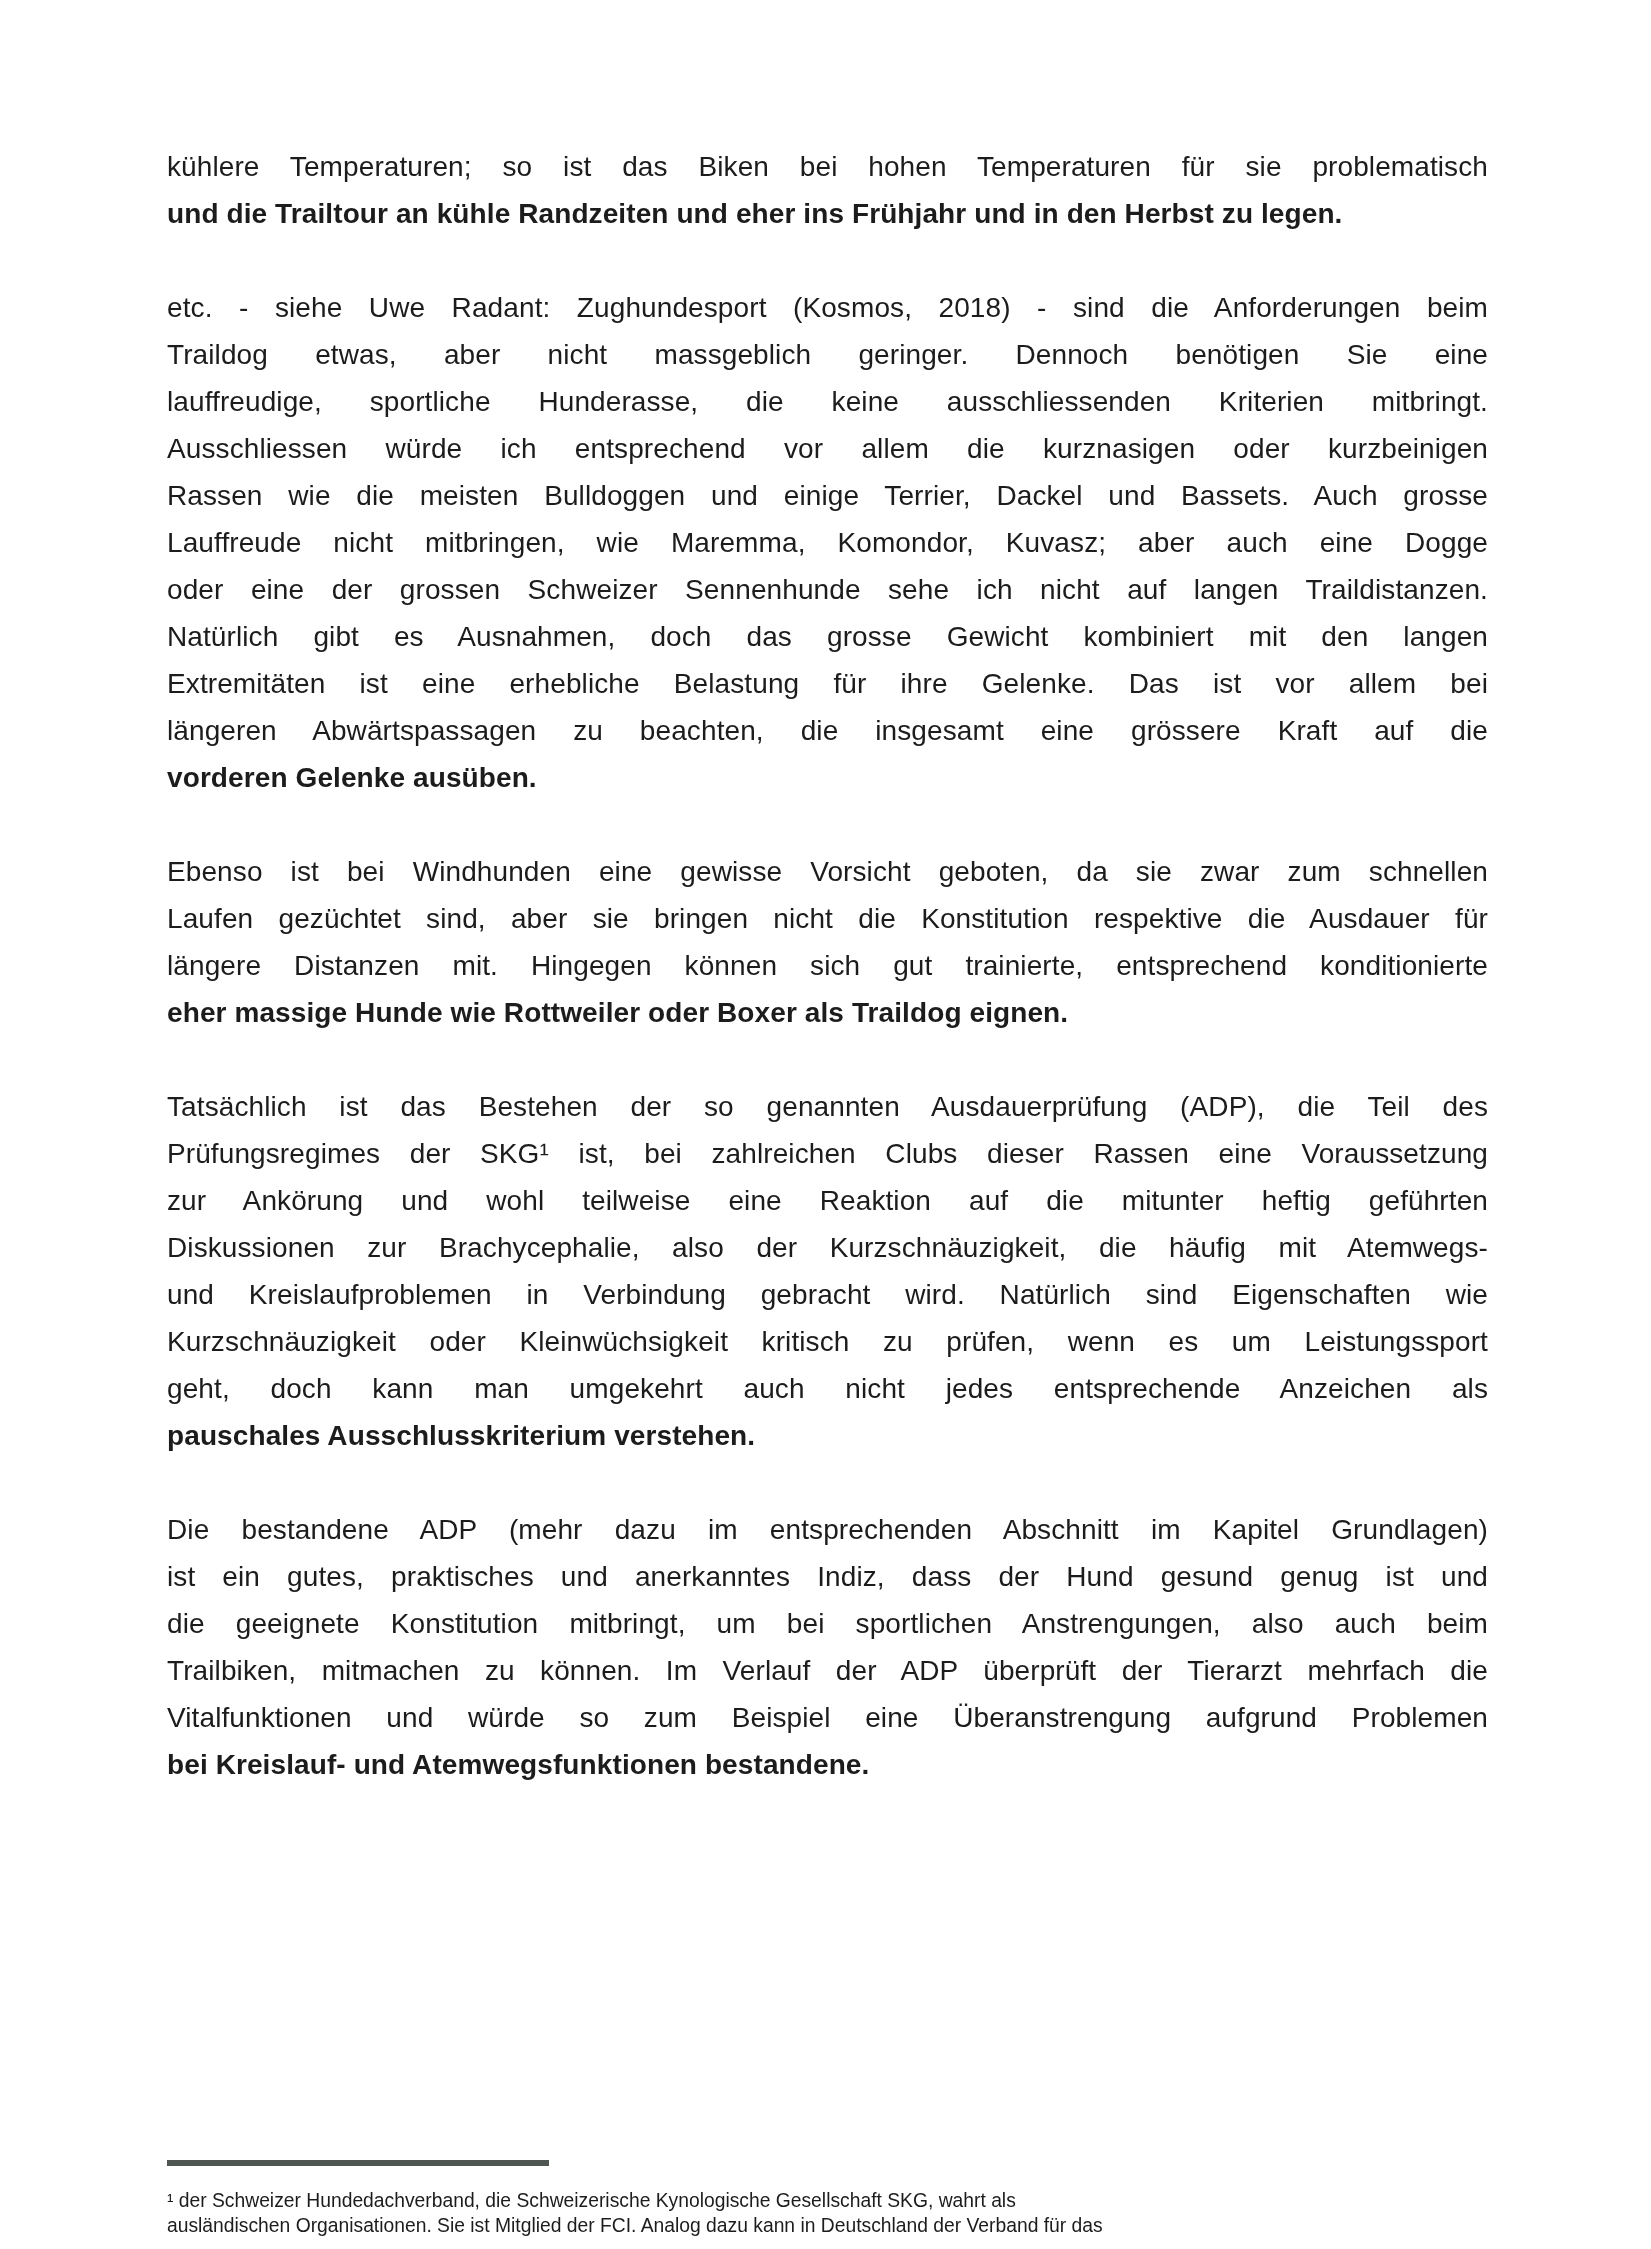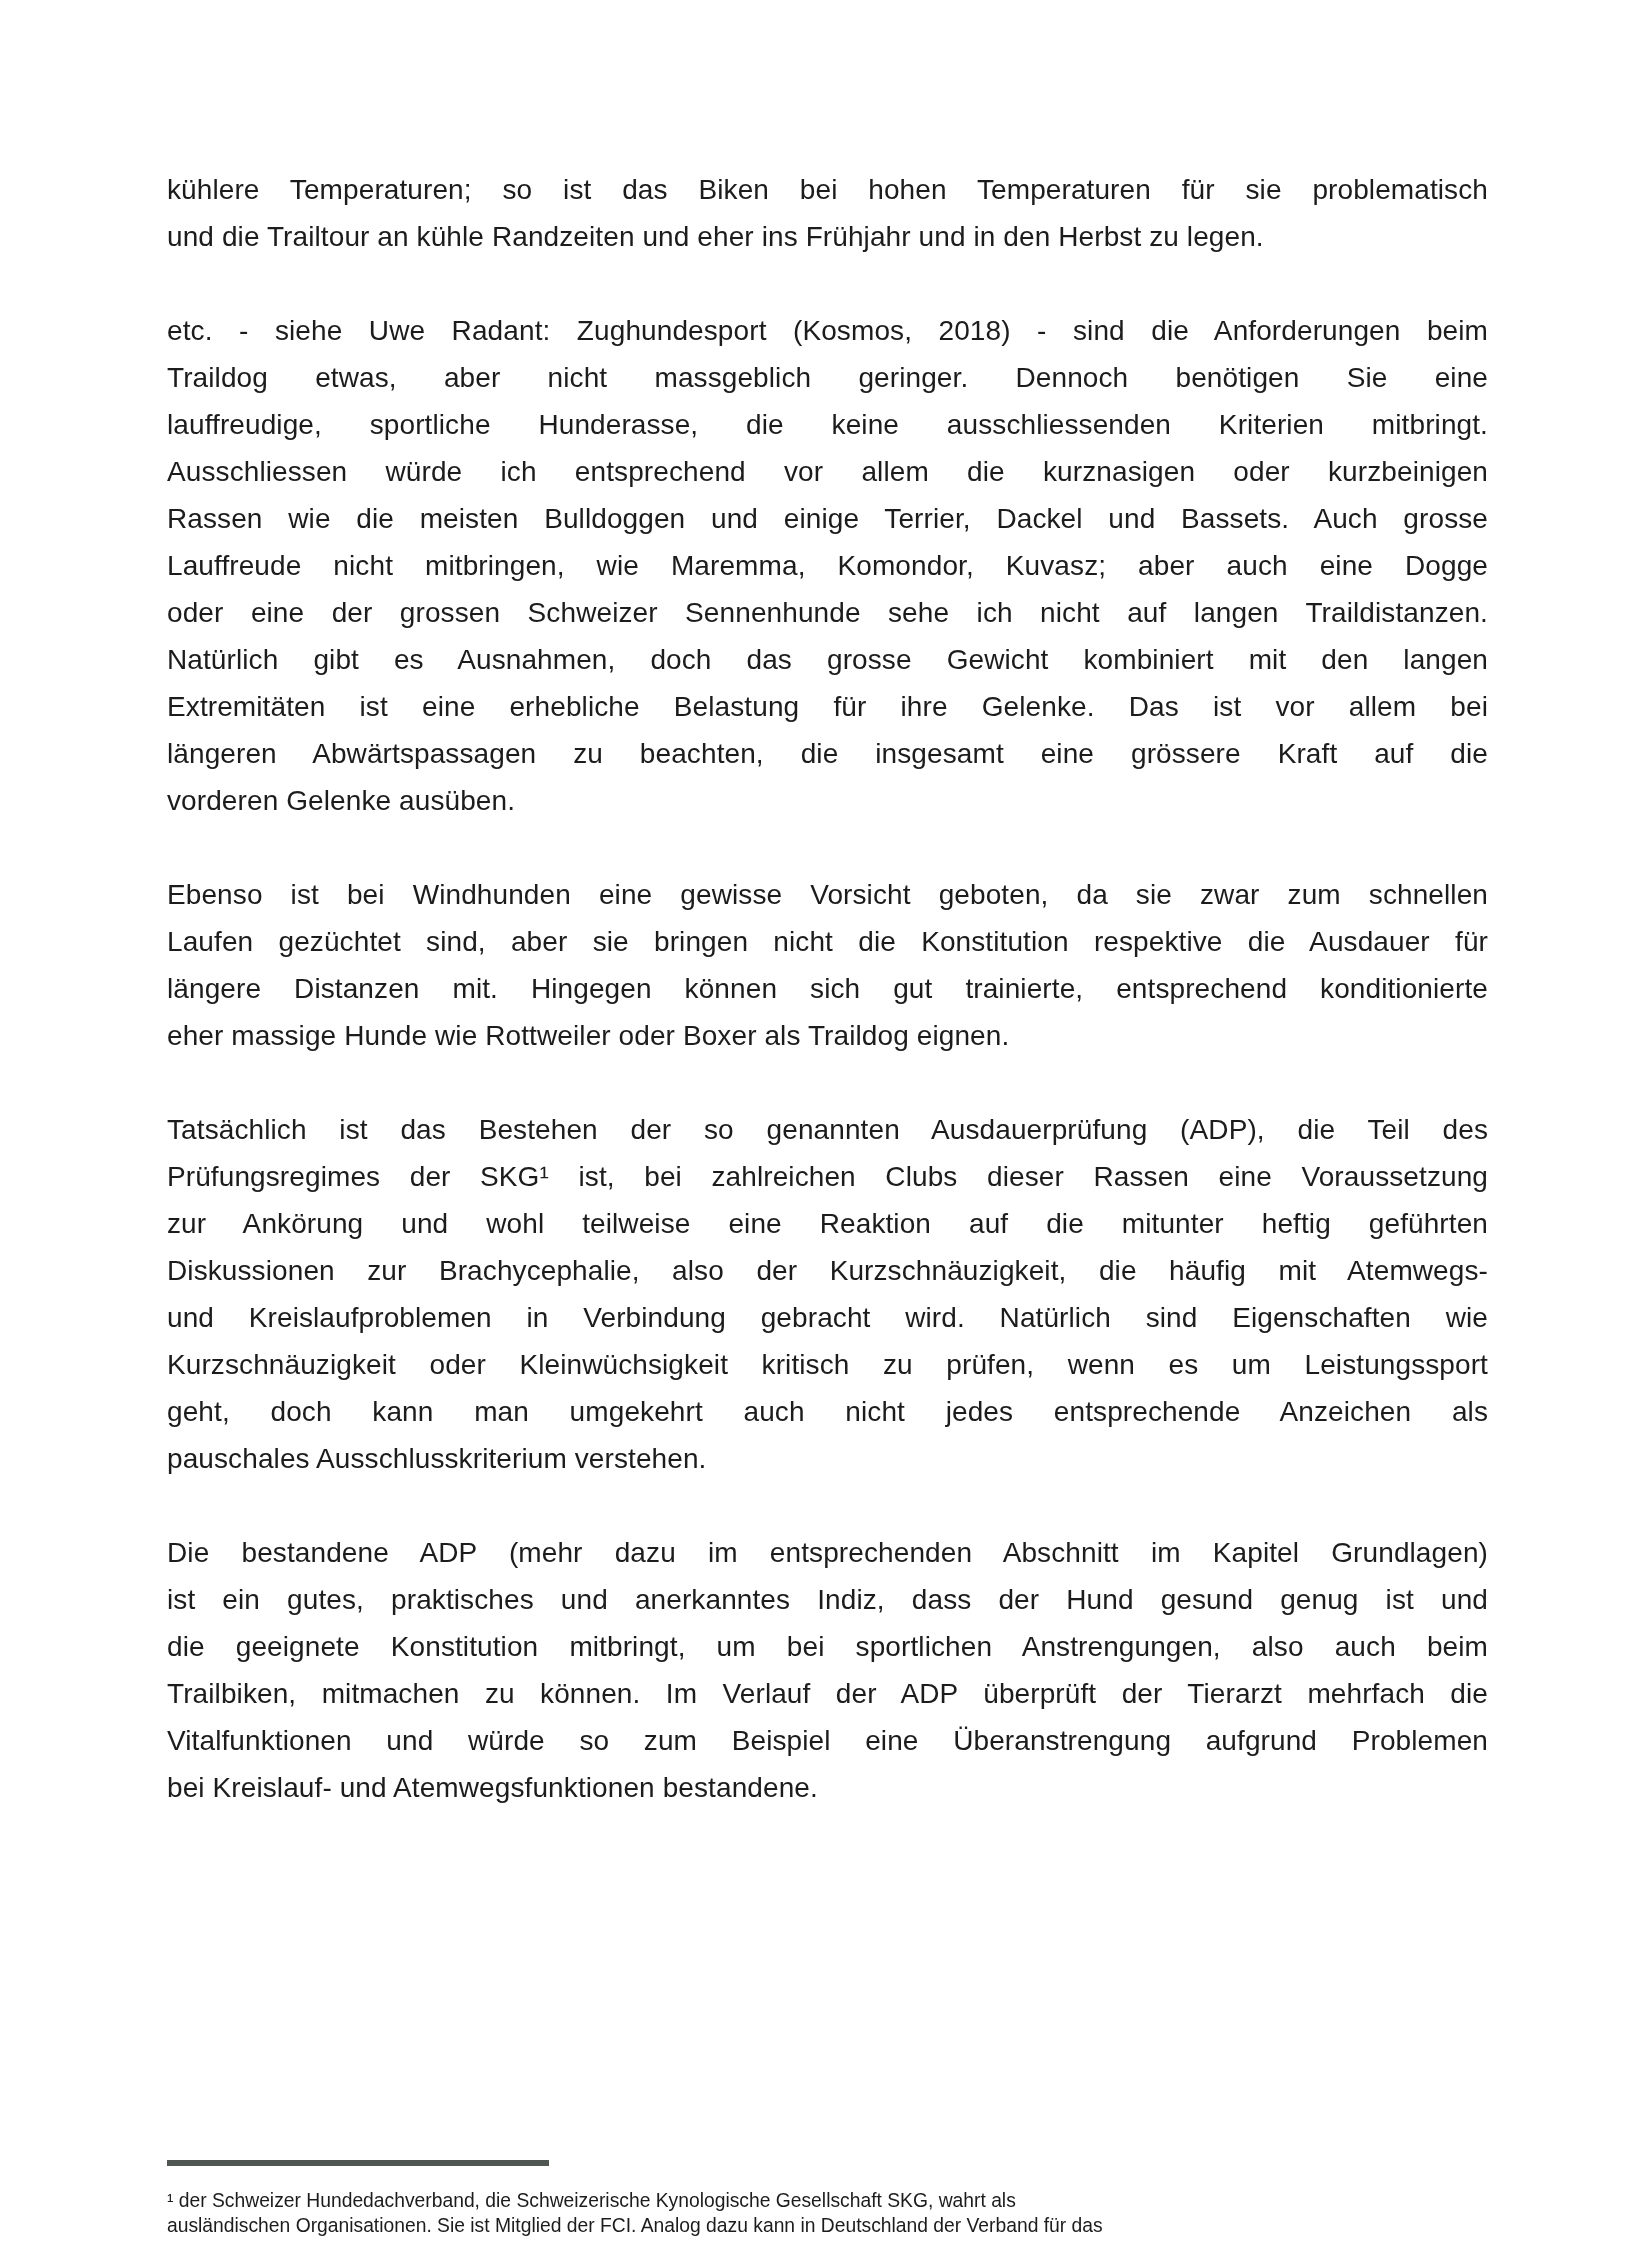--- a/index.html
+++ b/index.html
@@ -13,35 +13,36 @@
     height: 2494px;
     background: #ffffff;
     overflow: hidden;
     font-family: "Liberation Sans", "DejaVu Sans", sans-serif;
     color: var(--text-color, #1c1c1c);
   }
   
   .body-text {
     position: absolute;
     left: 167px;
-    top: 166px;
+    top: 143px;
     width: 1321px;
     font-size: 28px;
     line-height: 47px;
     letter-spacing: 0.1px;
   }
   .paragraph { margin: 0 0 47px 0; }
   .paragraph:last-child { margin-bottom: 14px; }
   .line {
     text-align: justify;
     text-align-last: justify;
     white-space: nowrap;
   }
   .line.last {
     text-align-last: left;
+    font-weight: bold;
   }
   
   .footnote-rule {
     position: absolute;
     left: 167px;
     top: 2160px;
     width: 382px;
     height: 5.8px;
     background: var(--rule-color, #50565$);
   }

